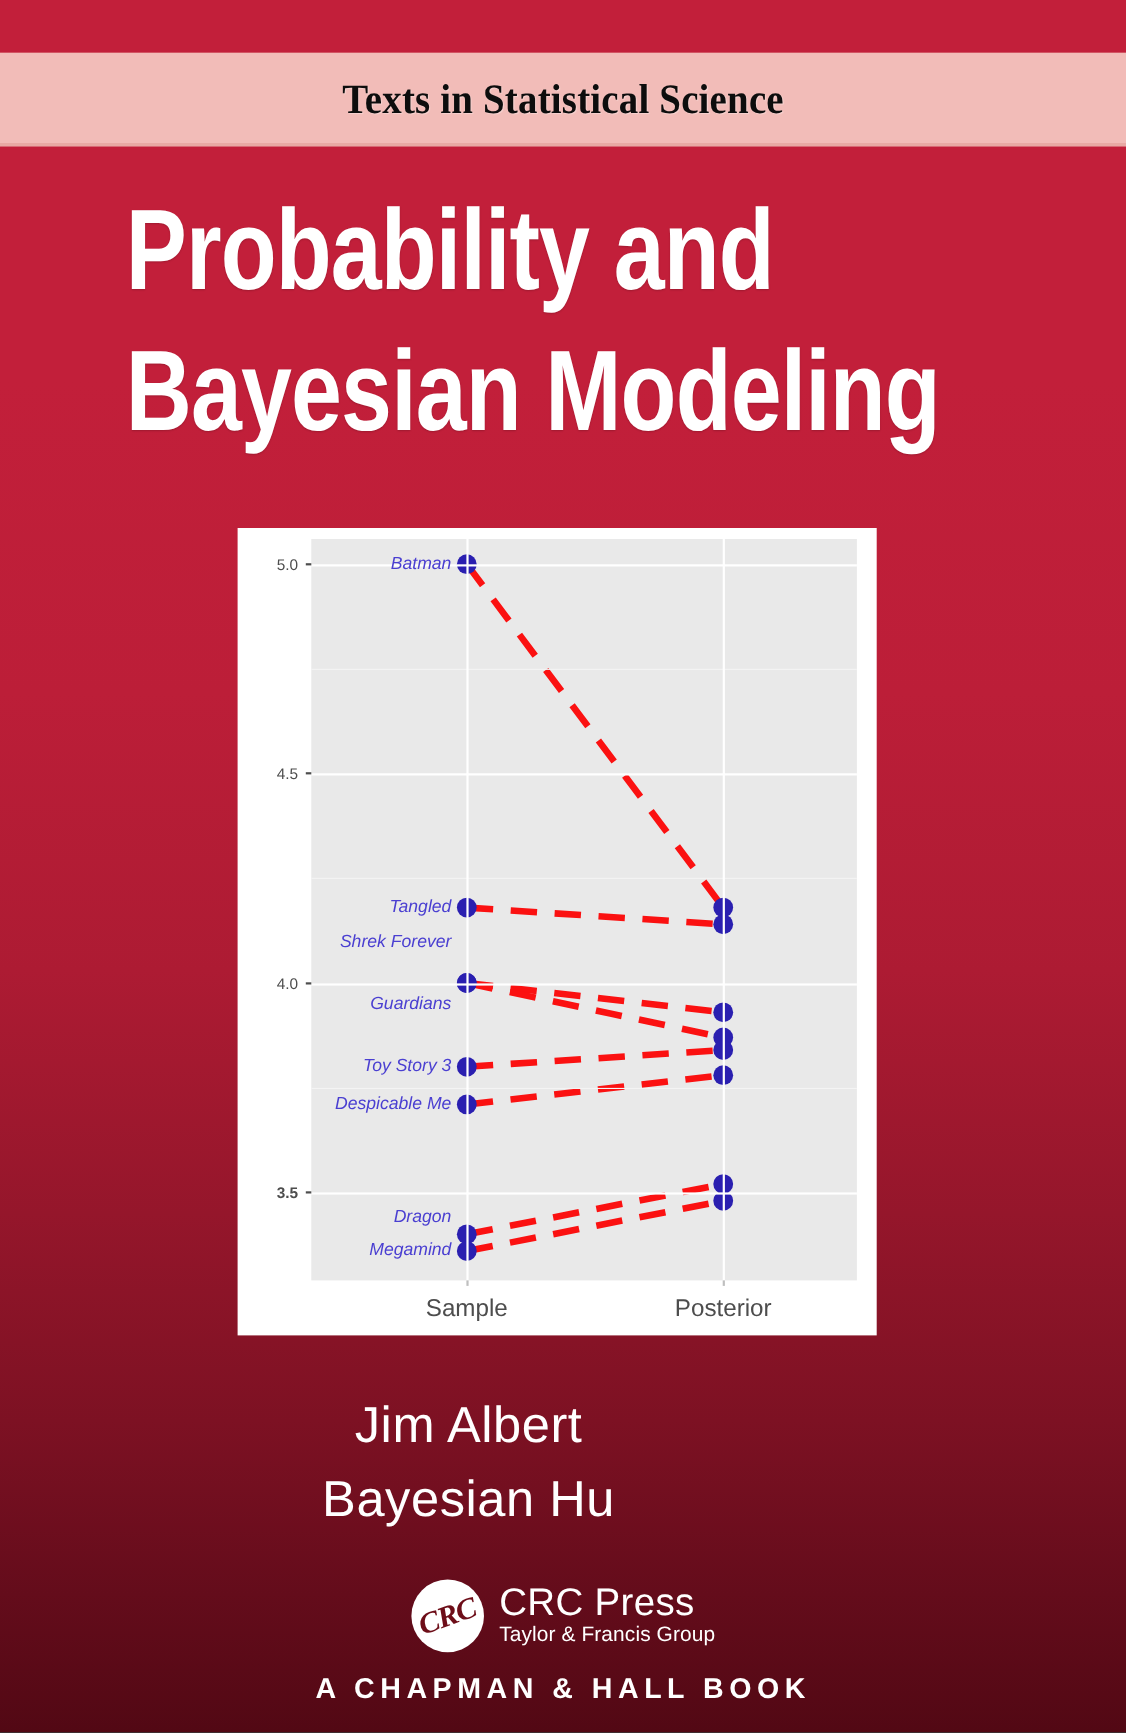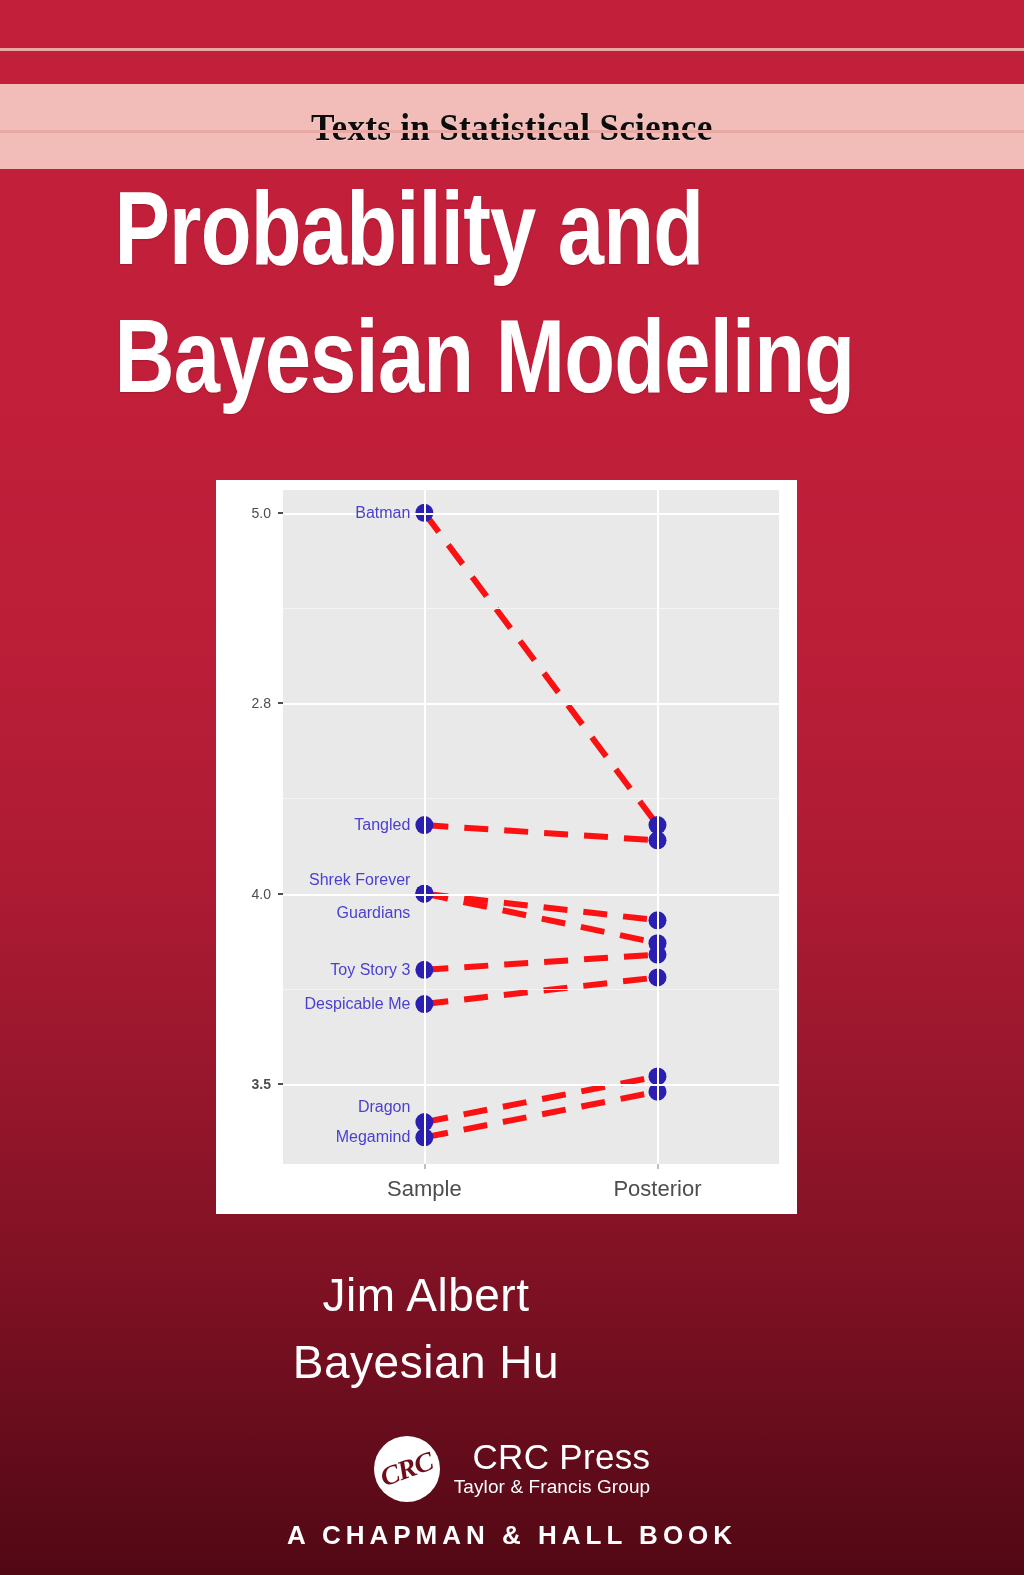--- a/index.html
+++ b/index.html
@@ -32,21 +32,20 @@
     background: #c21f3a;
   }
   #series-band {
     position: absolute;
     left: 0; top: 48px;
     width: 1024px; height: 85px;
     background: #f2bcb8;
     display: flex;
     align-items: center;
     justify-content: center;
-    margin-top: 36px;
   }
   #series-band-line-top {
     position: absolute;
     left: 0; top: 48px;
     width: 1024px; height: 3px;
     background: #e8a9a4;
   }
   #series-band-line-bottom {
     position: absolute;
     left: 0; top: 130px;
@@ -140,20 +139,21 @@
     left: 0; top: 0;
     width: 496px; height: 674px;
   }
   .point-label {
     position: absolute;
     font-size: 16px;
     color: #4a3fd1;
     white-space: nowrap;
     transform: translateY(-50%);
     text-align: right;
+    font-style: italic;
   }
 
   
   #authors {
     position: absolute;
     left: 0; top: 1262px;
     width: 852px;
     text-align: center;
   }
   .author-name {
@@ -187,21 +187,21 @@
   }
   #crc-badge-text {
     font-family: "Liberation Serif", serif;
     font-weight: bold;
     font-style: italic;
     font-size: 27px;
     color: #6d0d18;
     transform: rotate(-20deg) scaleX(1.05);
     letter-spacing: -1px;
   }
-  #crc-wordmark { text-align: right; }
+  #crc-wordmark { text-align: left; }
   #crc-press-label {
     color: #ffffff;
     font-size: 35px;
     line-height: 1.02;
     letter-spacing: 0.3px;
   }
   #crc-group-label {
     color: #ffffff;
     font-size: 19px;
     line-height: 1.3;
@@ -266,33 +266,33 @@
         <div class="grid-minor-h" style="top: 498.836px;"></div>
         <div class="grid-major-h" style="top: 22.8475px;"></div>
         <div class="grid-major-h" style="top: 213.243px;"></div>
         <div class="grid-major-h" style="top: 403.638px;"></div>
         <div class="grid-major-h" style="top: 594.034px;"></div>
         <div class="grid-major-v" style="left: 141.36px;"></div>
         <div class="grid-major-v" style="left: 374.48px;"></div>
       </div>
   <div class="y-tick-label" style="top: 32.8475px; right: 493px; left: 0px; width: 55px;">5.0</div>
       <div class="y-tick-mark" style="top: 32.8475px; left: 62px;"></div>
-      <div class="y-tick-label" style="top: 223.243px; right: 493px; left: 0px; width: 55px;">2.8</div>
+      <div class="y-tick-label" style="top: 223.243px; right: 493px; left: 0px; width: 55px;">4.5</div>
       <div class="y-tick-mark" style="top: 223.243px; left: 62px;"></div>
       <div class="y-tick-label" style="top: 413.638px; right: 493px; left: 0px; width: 55px;">4.0</div>
       <div class="y-tick-mark" style="top: 413.638px; left: 62px;"></div>
       <div class="y-tick-label" style="top: 604.034px; right: 493px; left: 0px; width: 55px; font-weight: bold;">3.5</div>
       <div class="y-tick-mark" style="top: 604.034px; left: 62px;"></div>
       <div class="x-tick-mark" style="left: 208.36px; top: 684px;"></div>
       <div class="x-tick-label" style="left: 208.36px; top: 696px;">Sample</div>
       <div class="x-tick-mark" style="left: 441.48px; top: 684px;"></div>
       <div class="x-tick-label" style="left: 441.48px; top: 696px;">Posterior</div>
       <div class="point-label" style="top: 32.8475px; left: 60px; width: 134.36px;">Batman</div>
       <div class="point-label" style="top: 345.096px; left: 60px; width: 134.36px;">Tangled</div>
-      <div class="point-label" style="top: 400px; left: 60px; width: 134.36px;">Shrek Forever</div>
+      <div class="point-label" style="top: 377px; left: 60px; width: 134.36px;">Shrek Forever</div>
       <div class="point-label" style="top: 432.678px; left: 60px; width: 134.36px;">Guardians</div>
       <div class="point-label" style="top: 489.797px; left: 60px; width: 134.36px;">Toy Story 3</div>
       <div class="point-label" style="top: 524.068px; left: 60px; width: 134.36px;">Despicable Me</div>
       <div class="point-label" style="top: 626.881px; left: 60px; width: 134.36px;">Dragon</div>
       <div class="point-label" style="top: 657.345px; left: 60px; width: 134.36px;">Megamind</div>
     </div>
 
   <div id="authors">
     <div class="author-name">Jim Albert</div>
     <div class="author-name">Bayesian Hu</div>

